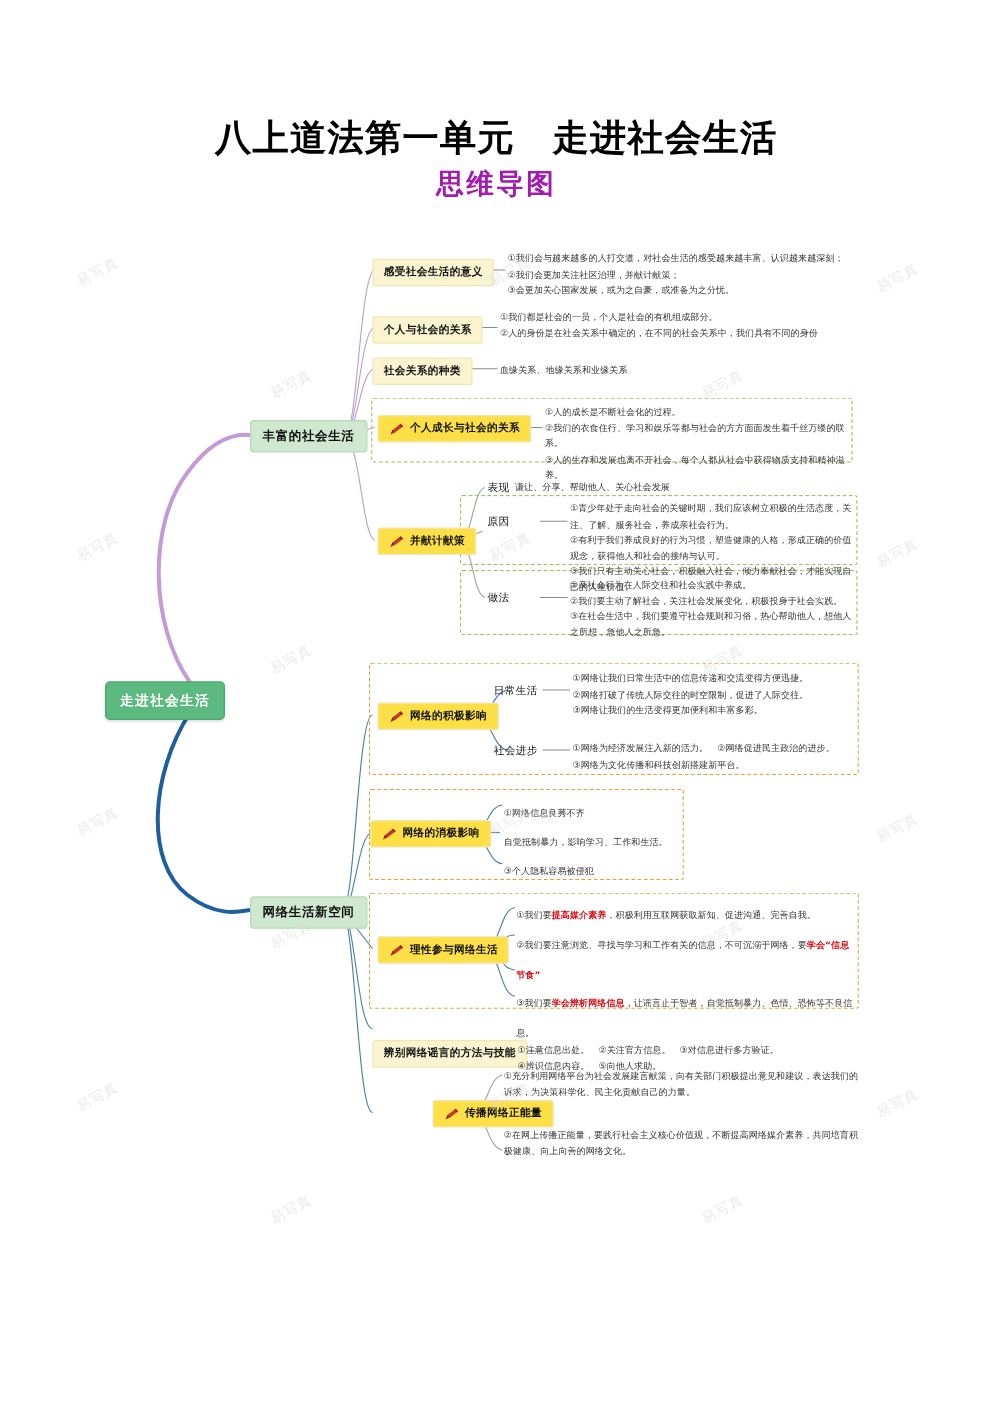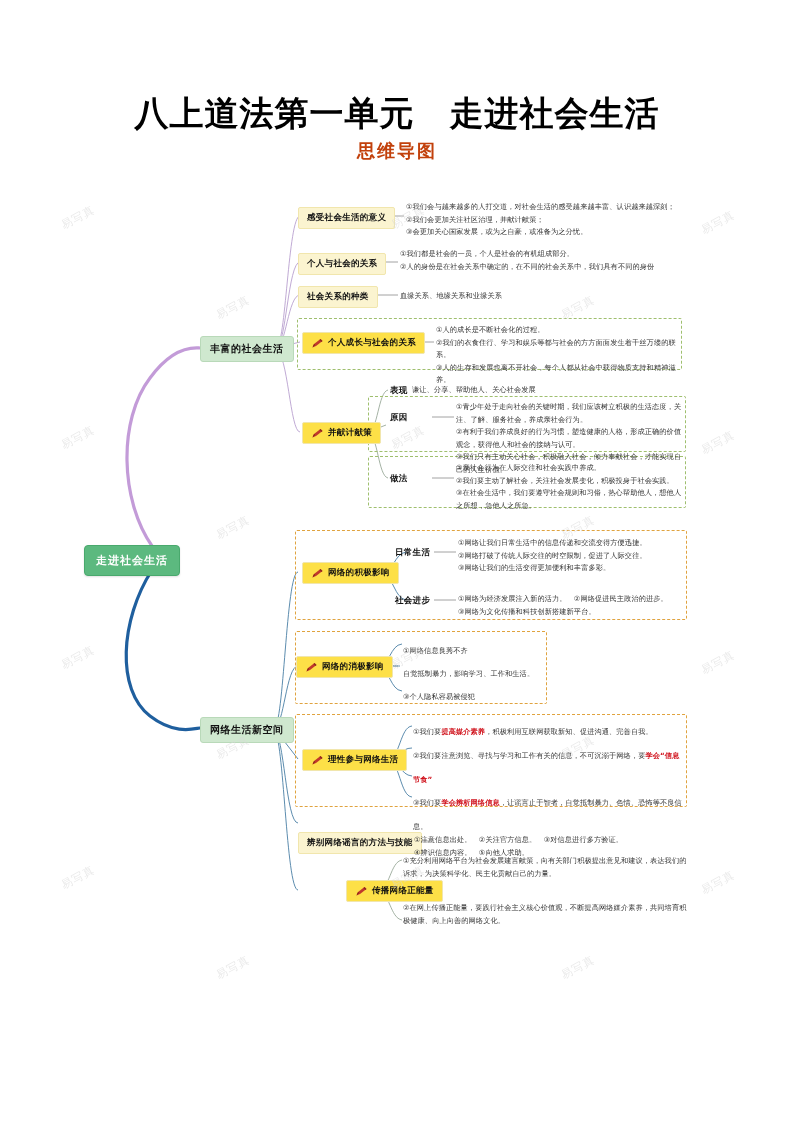--- a/index.html
+++ b/index.html
@@ -29,26 +29,26 @@
     opacity: .55;
     transform: rotate(-28deg);
     white-space: nowrap;
     font-family: "DejaVu Sans", sans-serif;
     letter-spacing: 1px;
   }
   
   .title-wrap { position:absolute; left:0; top:92px; width:794px; text-align:center; }
   .title-main {
     font-family:"DejaVu Serif","Liberation Serif",serif;
-    font-size: 34px; font-weight: 700; color:#000;
+    font-size: 29px; font-weight: 700; color:#000;
     letter-spacing:1px; line-height:1.25;
   }
   .title-sub {
     font-family:Liberation Serif, serif;
-    font-size: 18px; font-weight: 700; color:#c2410c;
+    font-size: 22px; font-weight: 700; color:#a21caf;
     margin-top: 4px; letter-spacing:2px;
   }
   
   #links { position:absolute; left:0; top:0; width:794px; height:1123px; z-index:1; }
   
   .node {
     position:absolute; z-index:3;
     display:flex; align-items:center; gap:4px;
     white-space:nowrap;
     font-weight:700;
@@ -79,21 +79,21 @@
     color:#111;
     font-size:8.5px;
     padding:4px 8px;
     letter-spacing:.3px;
   }
   .node-topic.plain { background:#fbf4d0; }
   .pencil { flex:0 0 auto; display:inline-block; width:13px; height:11px; }
   
   .sublabel {
     position:absolute; z-index:3;
-    font-size:8.5px; font-weight:700; color:#111;
+    font-size:8.5px; font-weight:400; color:#111;
     white-space:nowrap; letter-spacing:.3px;
   }
   
   .detail {
     position:absolute; z-index:3;
     font-size:7.2px; line-height:1.75;
     color:#333; letter-spacing:.1px;
     font-family:"DejaVu Sans","Liberation Sans",sans-serif;
   }
   .detail p { margin:0; }

